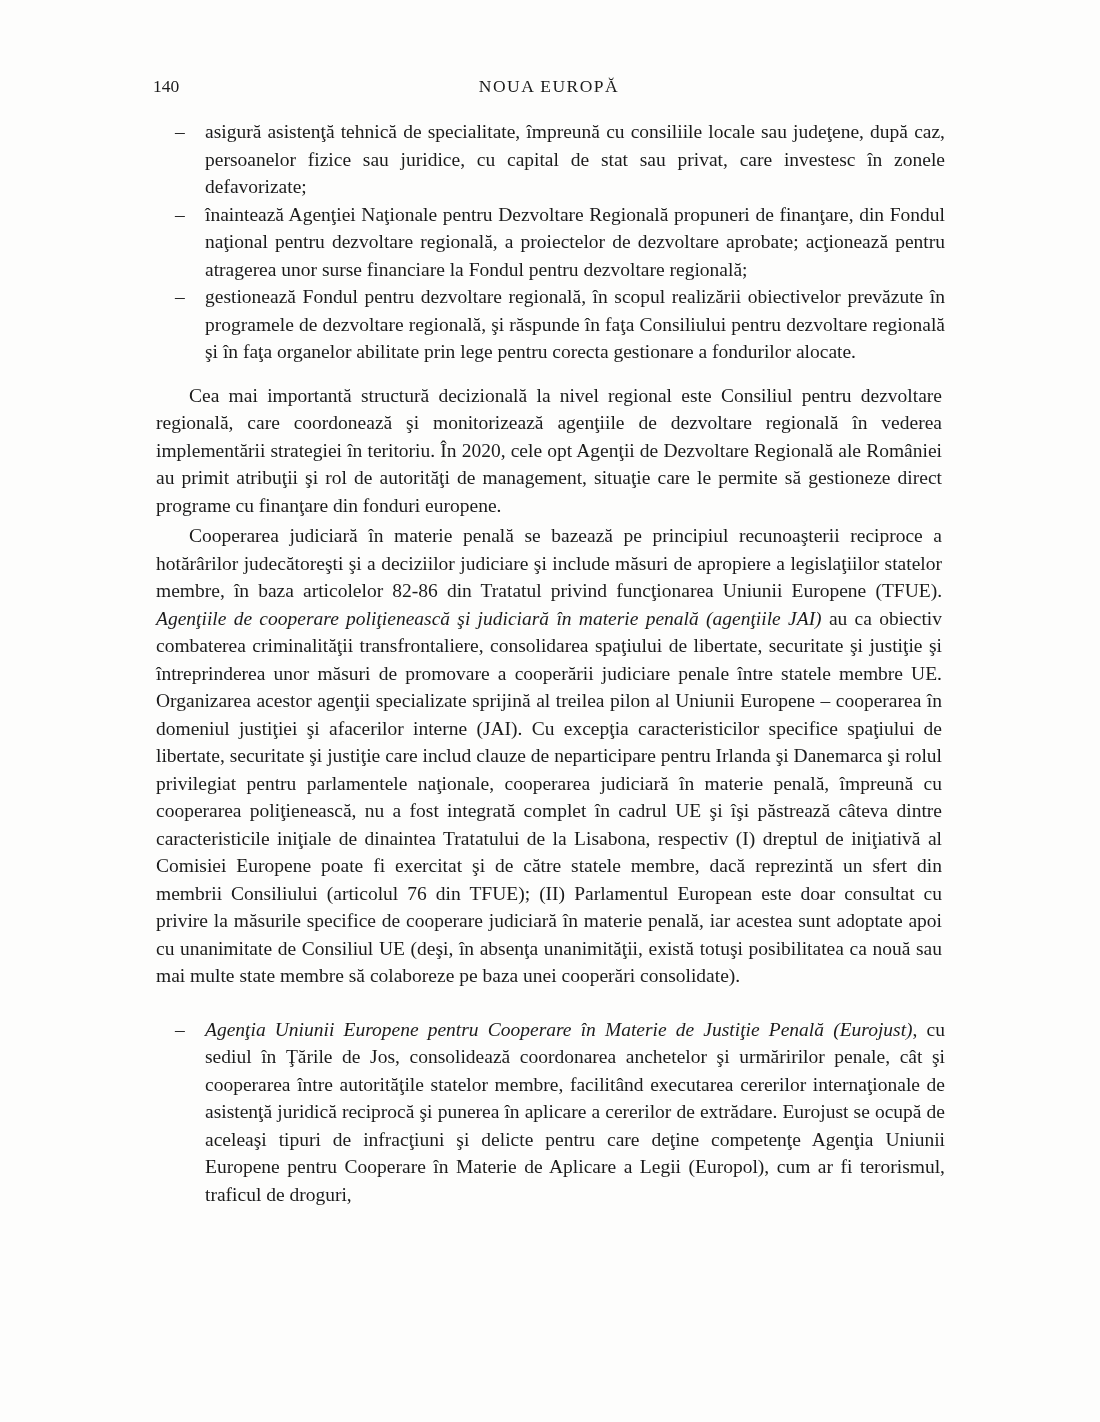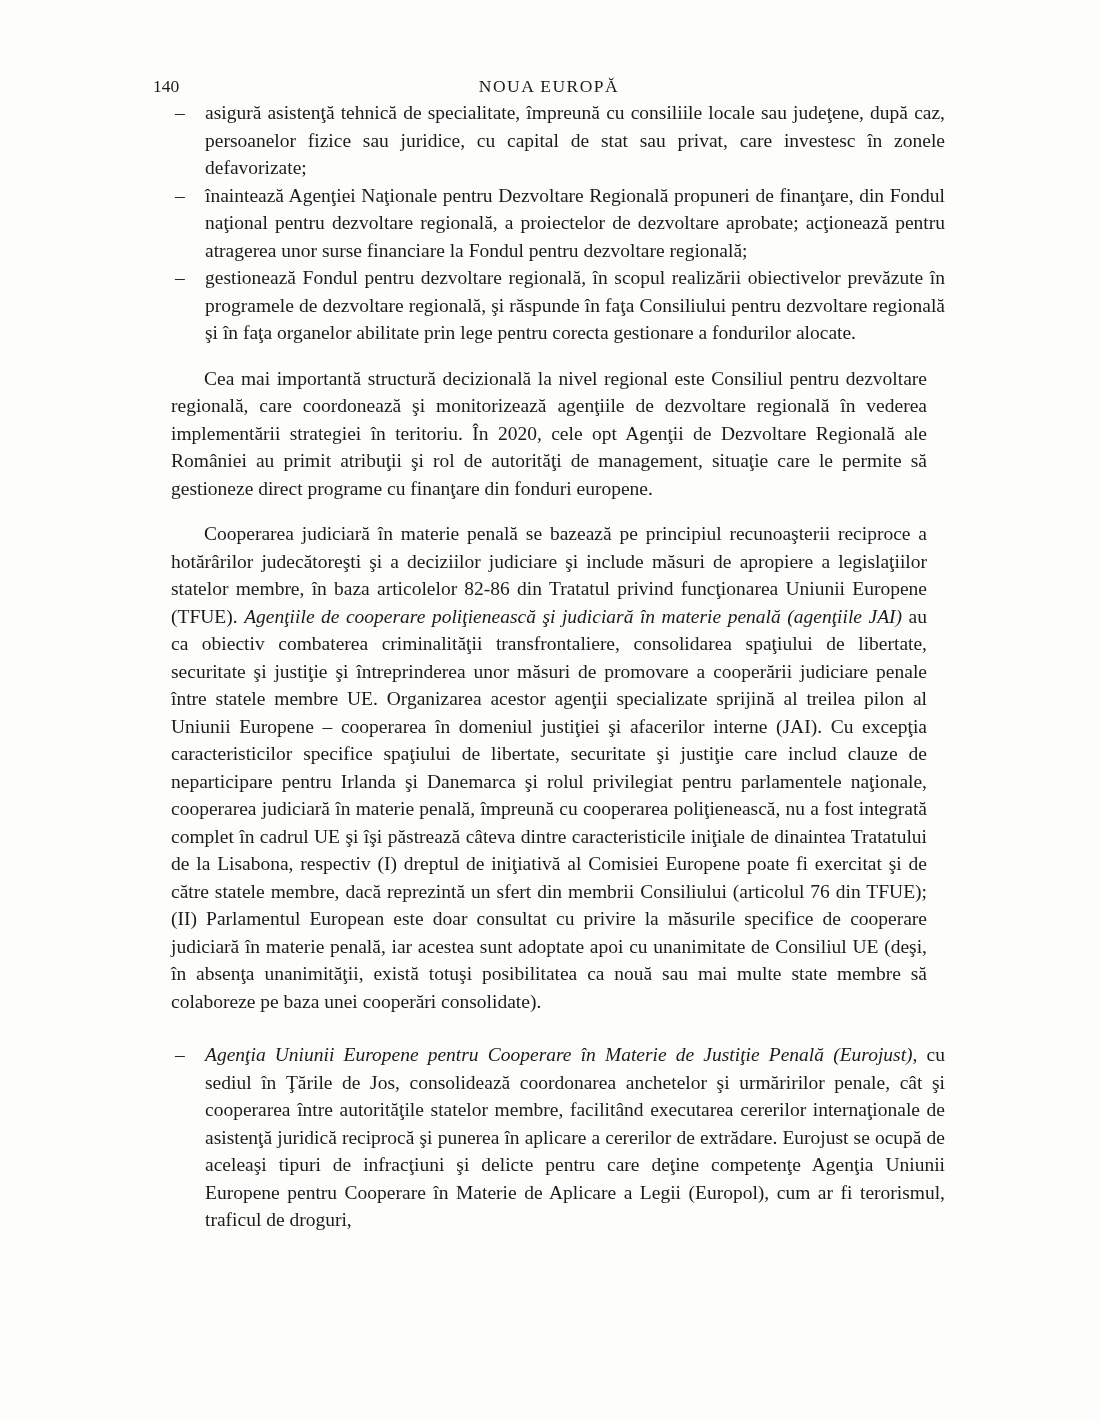--- a/index.html
+++ b/index.html
@@ -17,20 +17,21 @@
     font-family: "Liberation Serif", "DejaVu Serif", serif;
     font-size: 19.5px;
     line-height: 27.5px;
     box-sizing: border-box;
     padding: 73px 155px 40px 153px;
     overflow: hidden;
   }
   .page-header {
     position: relative;
     height: 26px;
+    margin-bottom: 19px;
     font-size: 17.5px;
   }
   .page-number {
     position: absolute;
     left: 0;
     top: 0;
   }
   .running-title {
     position: absolute;
     left: 0;
@@ -56,21 +57,21 @@
   }
   .list-responsibilities {
     margin-bottom: 16px;
   }
   .list-agencies {
     margin-top: 26px;
   }
   .para {
     text-align: justify;
     text-indent: 33px;
-    margin: 18px;
+    margin: 3px;
     font-family: Liberation Serif, serif;
   }
   .para i, .dash-item i {
     font-style: italic;
   }
   .body-text {
     text-justify: inter-word;
   }
 </style>
 </head>

